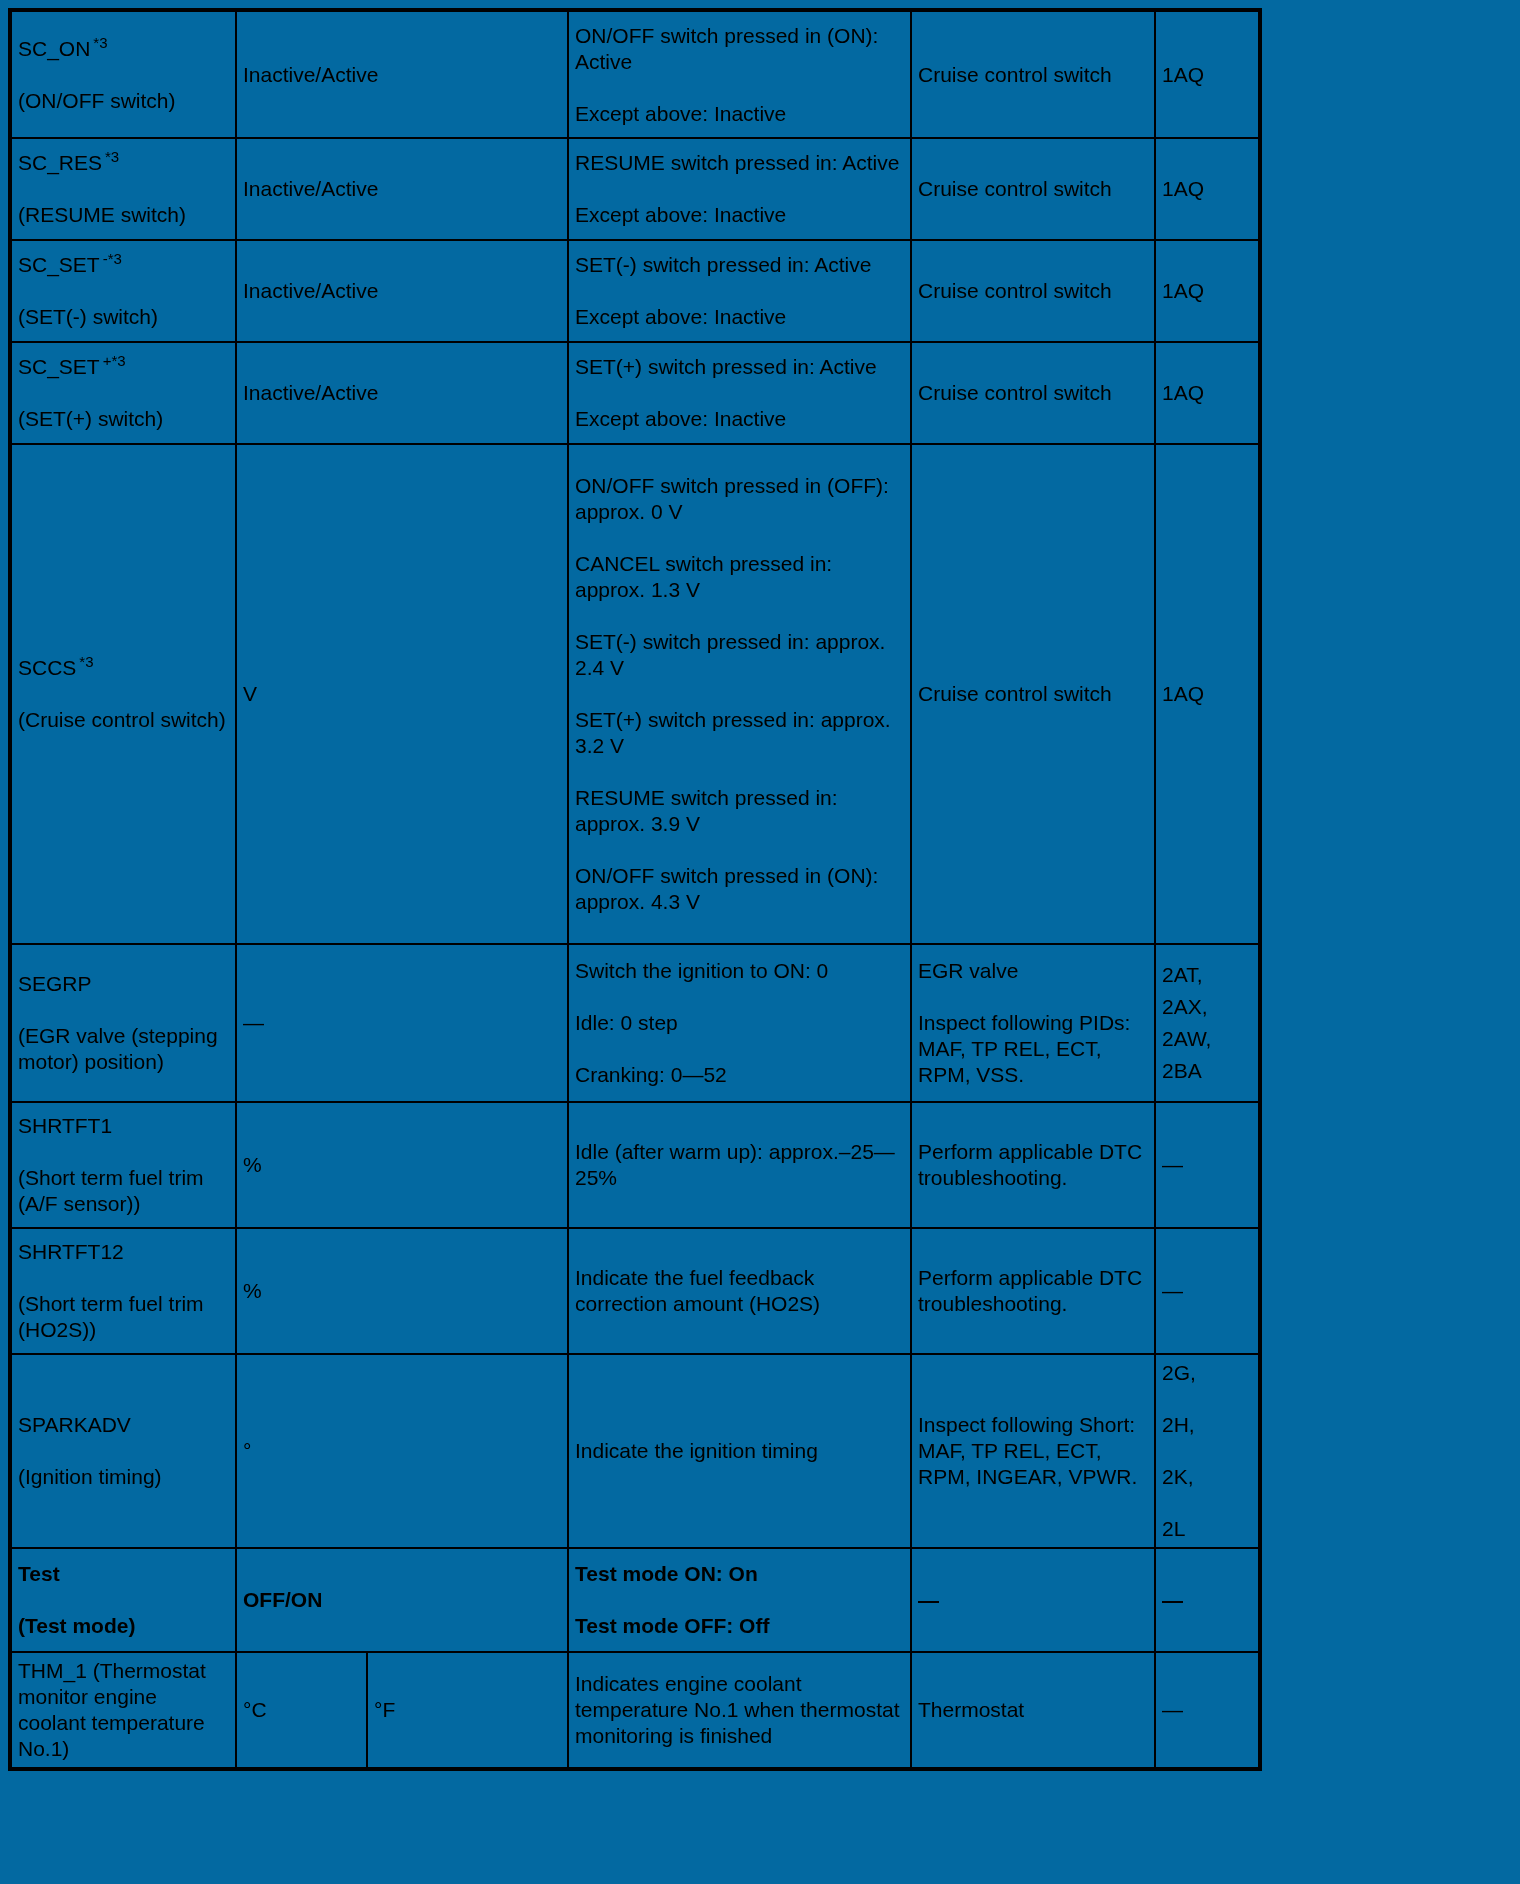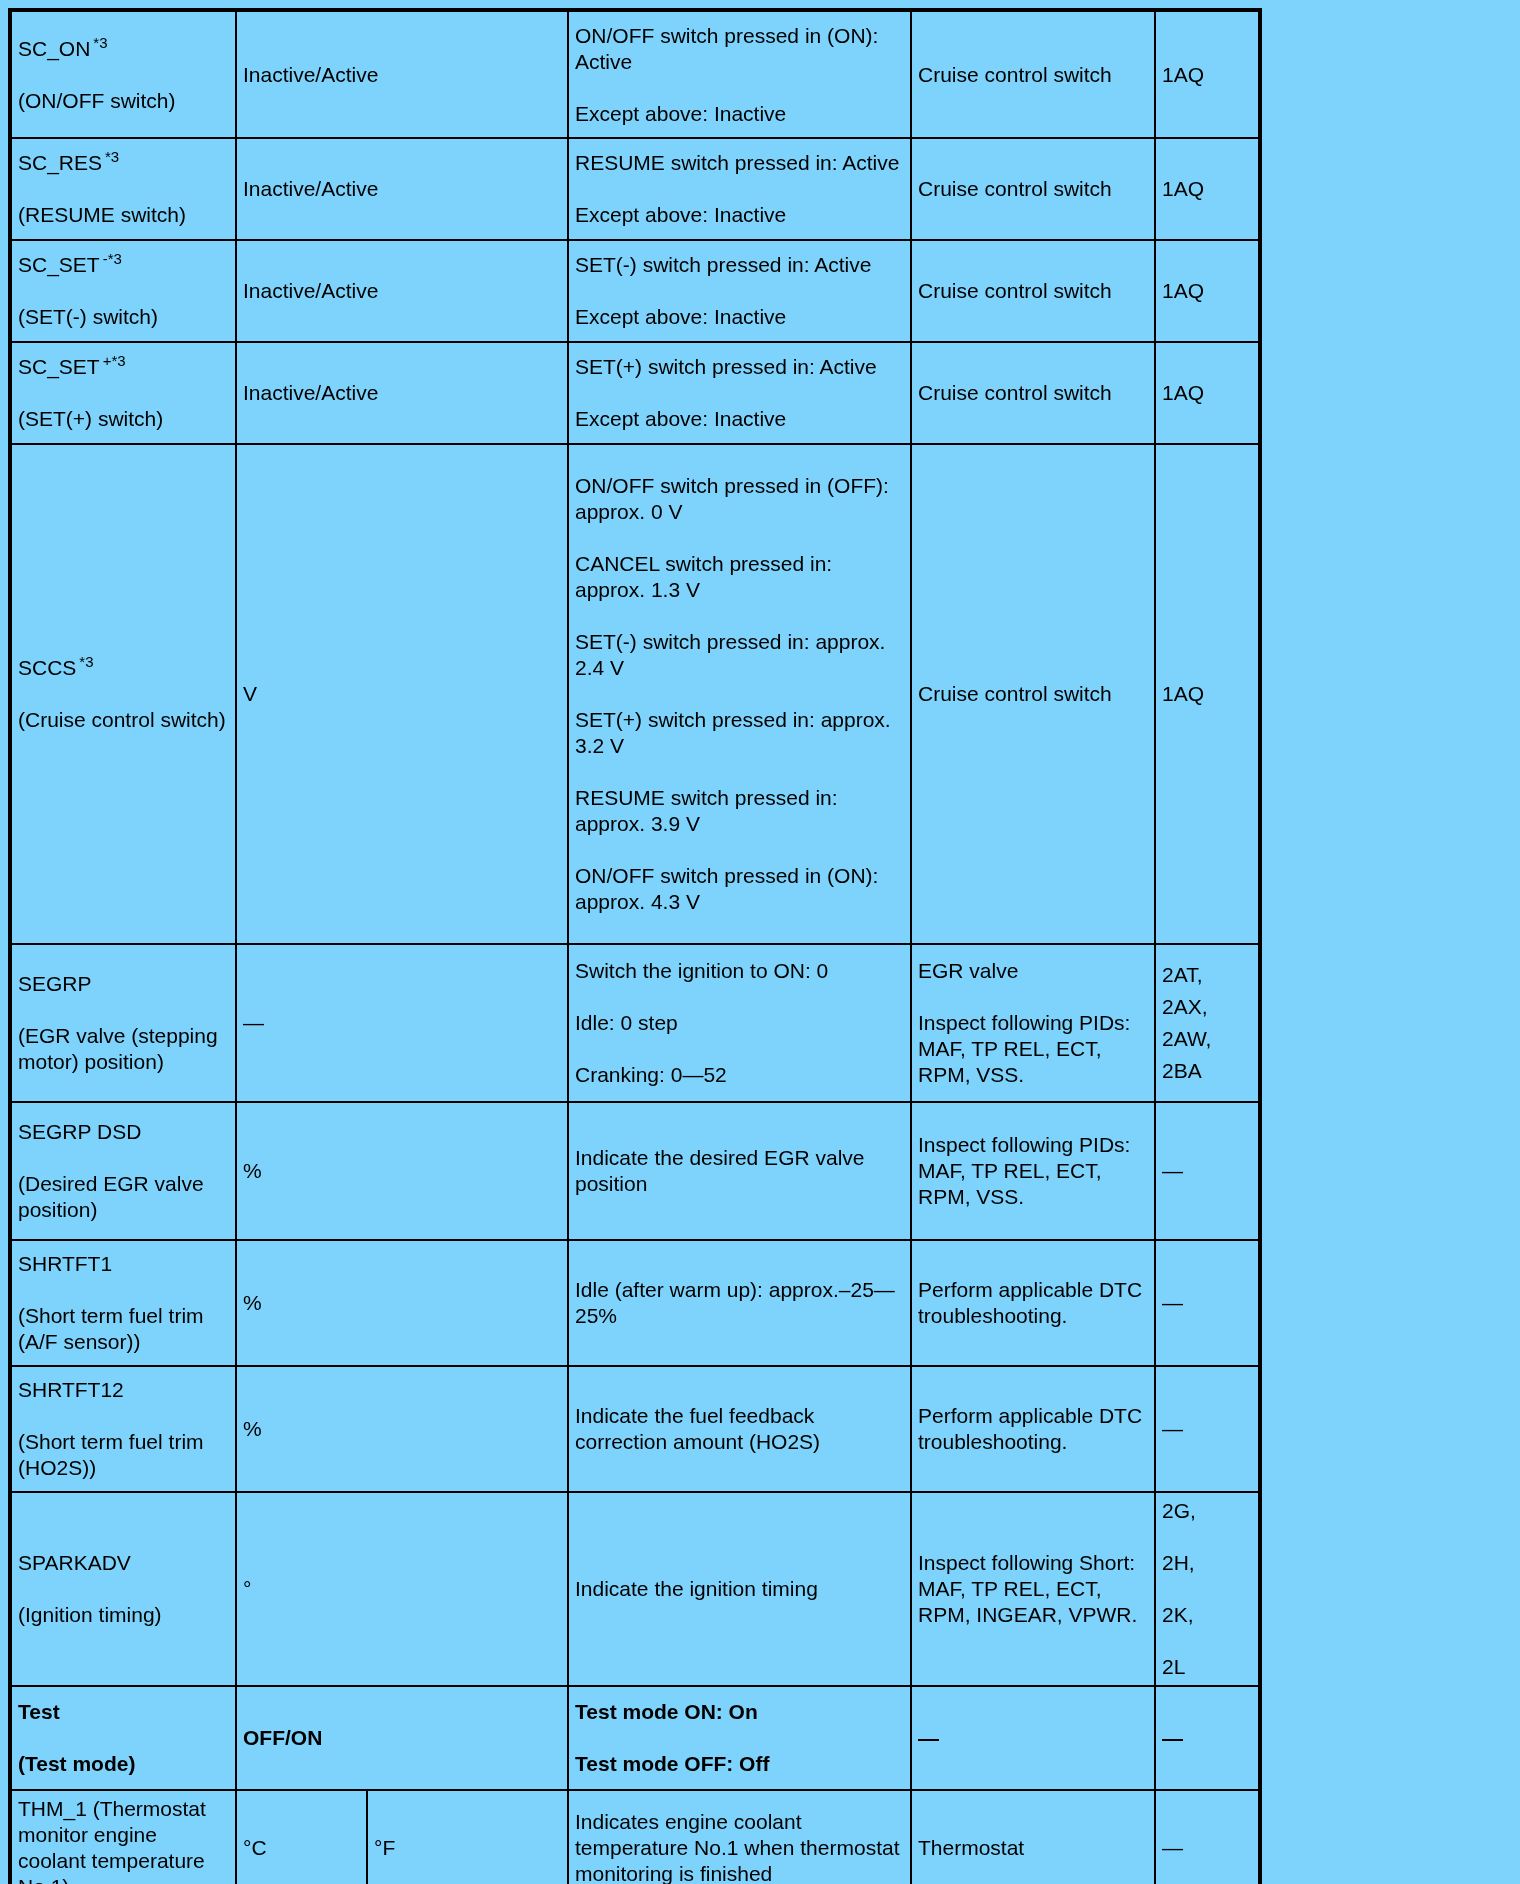--- a/index.html
+++ b/index.html
@@ -7,21 +7,21 @@
   body {
     width: 1520px;
     height: 1884px;
     background: #ffffff;
     font-family: "Liberation Sans", "DejaVu Sans", sans-serif;
   }
   .page {
     position: relative;
     width: 1520px;
     height: 1884px;
-    background: #7dd3fc;
+    background: #0369a1;
   }
   table.pid-table {
     position: absolute;
     left: 8px;
     top: 8px;
     width: 1250px;
     border-collapse: collapse;
     table-layout: fixed;
     border: 4px solid #000000;
   }
@@ -162,36 +162,20 @@
             <p class="para">EGR valve</p>
             <p class="para">Inspect following PIDs: MAF, TP REL, ECT, RPM, VSS.</p>
           </td>
           <td class="cell page-cell">
             <p class="line">2AT,</p>
             <p class="line">2AX,</p>
             <p class="line">2AW,</p>
             <p class="line">2BA</p>
           </td>
         </tr>
-        <tr style="height: 138px;">
-          <td class="cell pid-cell">
-            <p class="para"><span>SEGRP DSD</span></p>
-            <p class="para">(Desired EGR valve position)</p>
-          </td>
-          <td class="cell unit-cell" colspan="2">%</td>
-          <td class="cell condition-cell">
-            <p class="para">Indicate the desired EGR valve position</p>
-          </td>
-          <td class="cell action-cell">
-            <p class="para">Inspect following PIDs: MAF, TP REL, ECT, RPM, VSS.</p>
-          </td>
-          <td class="cell page-cell">
-            <p class="line">—</p>
-          </td>
-        </tr>
         <tr style="height: 126px;">
           <td class="cell pid-cell">
             <p class="para"><span>SHRTFT1</span></p>
             <p class="para">(Short term fuel trim (A/F sensor))</p>
           </td>
           <td class="cell unit-cell" colspan="2">%</td>
           <td class="cell condition-cell">
             <p class="para">Idle (after warm up): approx.–25—25%</p>
           </td>
           <td class="cell action-cell">

